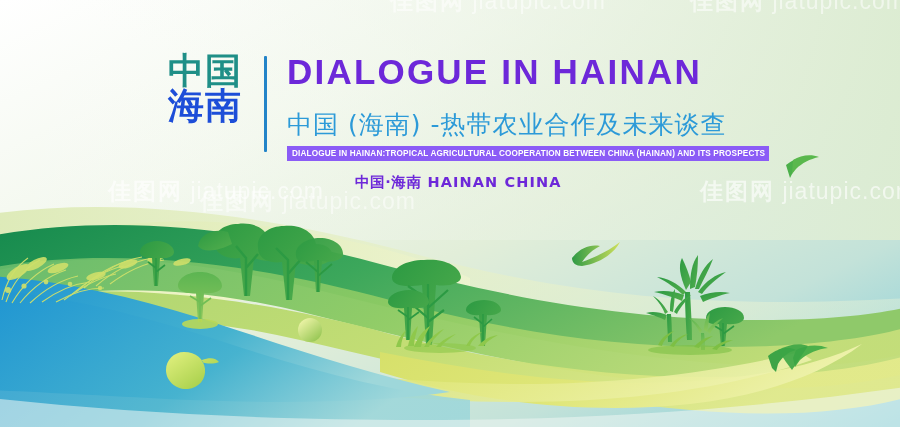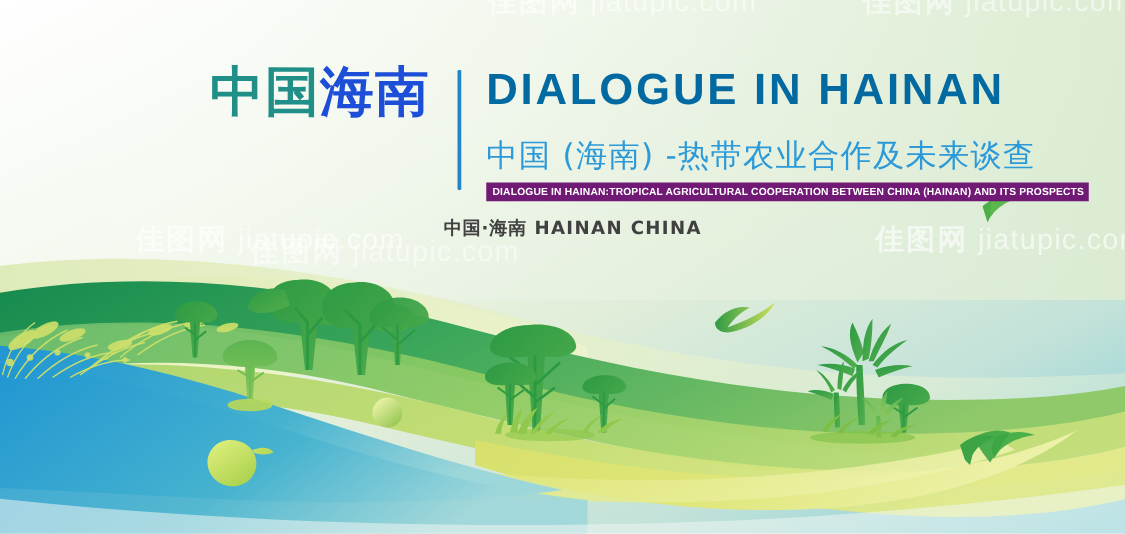--- a/index.html
+++ b/index.html
@@ -49,80 +49,80 @@
   .header {
     position: absolute;
     z-index: 10;
     left: 168px;
     top: 52px;
     display: flex;
     align-items: flex-start;
   }
   .logo-cn {
     display: flex;
-    flex-direction: row;
+    flex-direction: column;
     line-height: 0.98;
     font-family: "DejaVu Sans", "Liberation Sans", sans-serif;
     font-weight: 700;
-    font-size: 43px;
+    font-size: 36px;
     letter-spacing: 1px;
     padding-top: 1px;
   }
   .logo-line-1 { color: #1f8f87; }
   .logo-line-2 { color: #1d4ed8; }
 
   .divider-bar {
     width: 3px;
     height: 96px;
     background: #2384c8;
     margin: 4px 20px 0 22px;
     border-radius: 1px;
   }
 
   .titles { display: flex; flex-direction: column; }
 
   .title-en {
-    color: #0369a1;
+    color: #6d28d9;
     font-family: "Liberation Sans", "DejaVu Sans", sans-serif;
     font-weight: 700;
     font-size: 35px;
     letter-spacing: 2.2px;
     line-height: 1.0;
     margin: 2px 0 0 0;
     white-space: nowrap;
   }
   .title-cn {
     color: #2c9ad8;
     font-family: "DejaVu Sans", "Liberation Sans", sans-serif;
     font-weight: 400;
     font-size: 25px;
     letter-spacing: 1px;
     line-height: 1.25;
     margin-top: 20px;
     white-space: nowrap;
   }
   .subtitle-bar {
     margin-top: 6px;
-    background: #701a75;
+    background: #8b5cf6;
     color: #ffffff;
     font-size: 8.2px;
     font-weight: 700;
     letter-spacing: 0.15px;
     padding: 3px 4px 3px 5px;
     line-height: 1.1;
     white-space: nowrap;
     width: fit-content;
   }
 
   .tagline {
     position: absolute;
     z-index: 10;
     left: 355px;
     top: 173px;
-    color: #404040;
+    color: #6d28d9;
     font-family: "DejaVu Sans", "Liberation Sans", sans-serif;
     font-weight: 700;
     font-size: 14.5px;
     letter-spacing: 0.6px;
     white-space: nowrap;
   }
   .tagline .tag-en { letter-spacing: 1.1px; margin-left: 6px; }
 </style>
 </head>
 <body>

